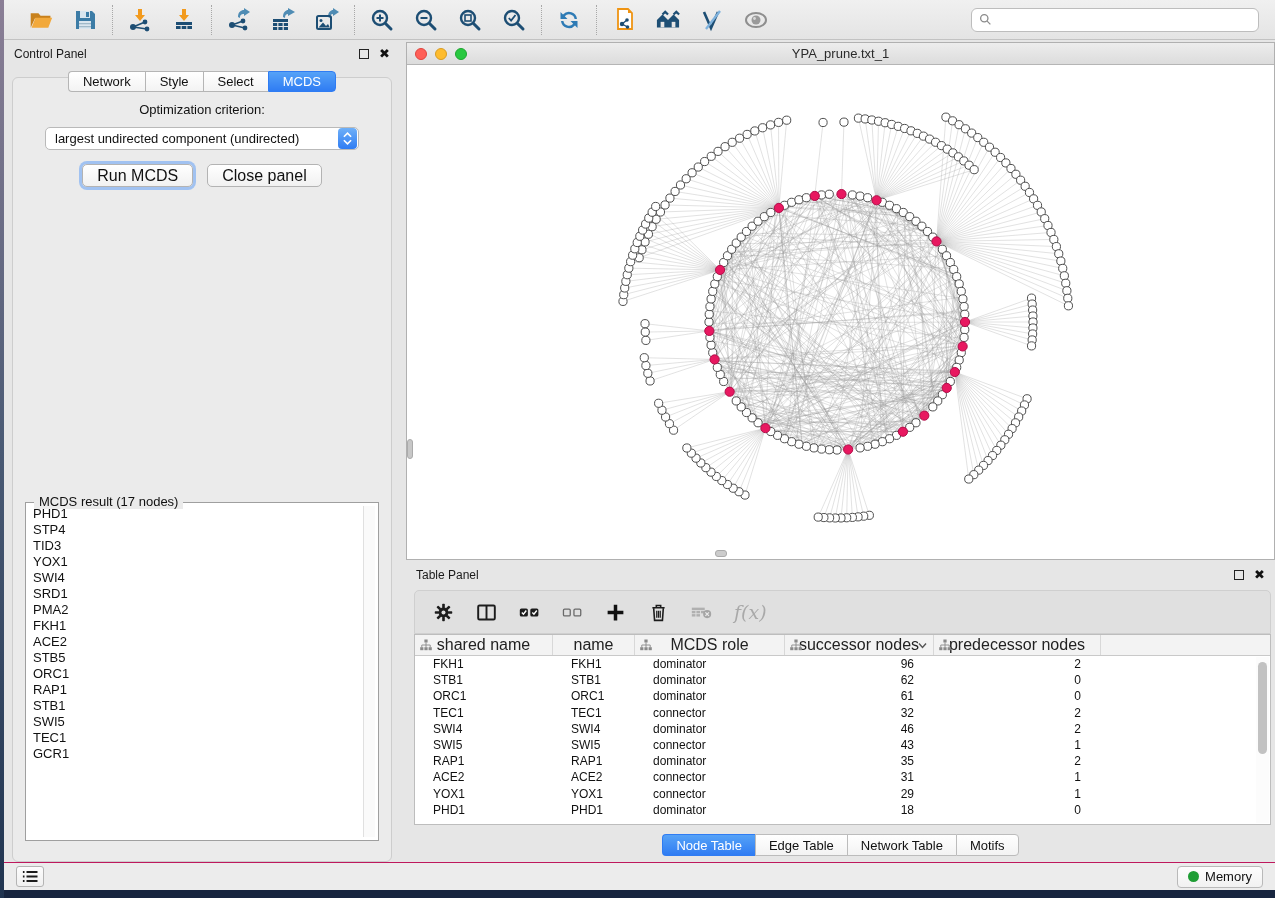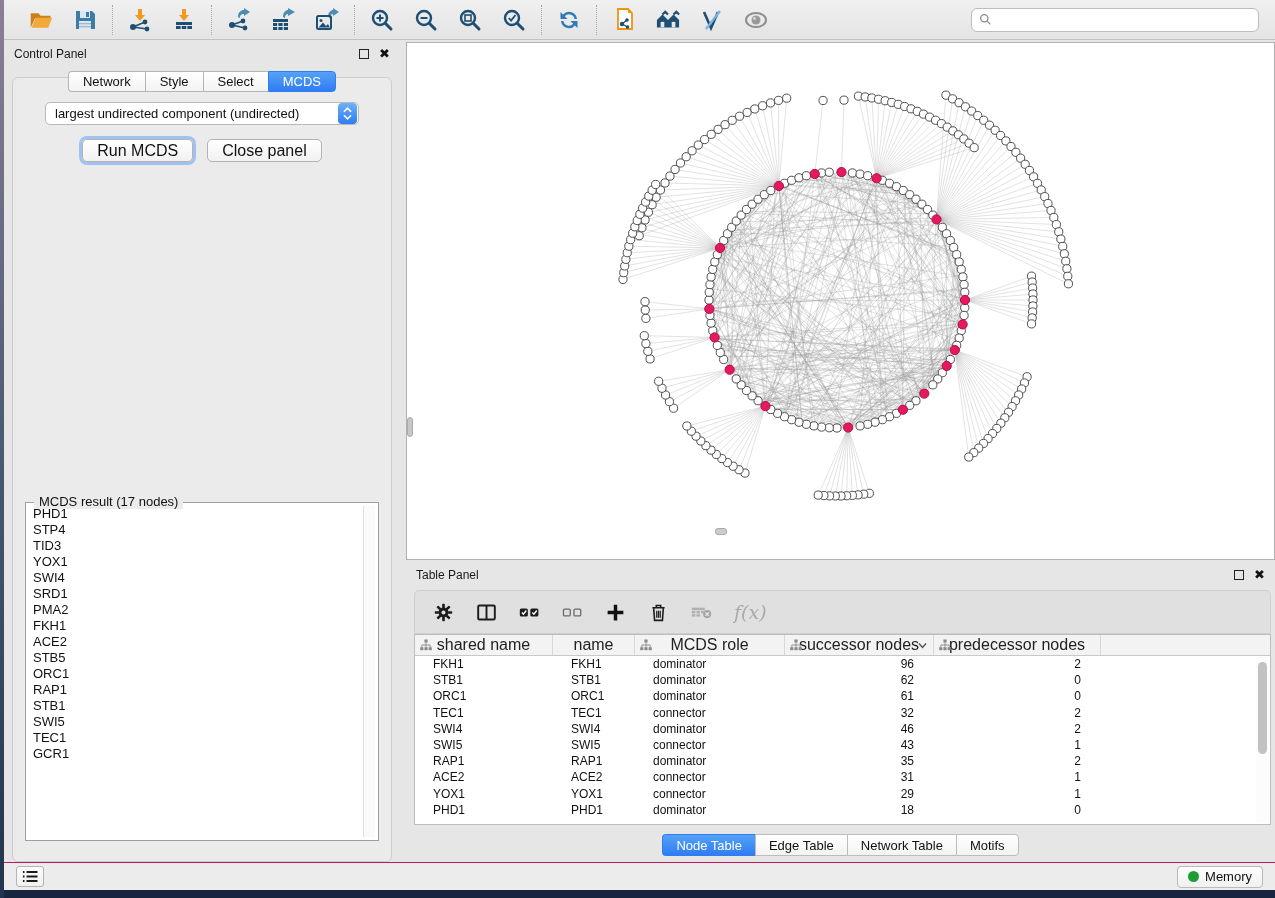--- a/index.html
+++ b/index.html
@@ -283,20 +283,21 @@
         <span class="close-x">✖</span>
       </span>
     </div>
     <div class="ctab-row" id="control-tabs">
         <div class="ctab">Network</div>
         <div class="ctab">Style</div>
         <div class="ctab">Select</div>
         <div class="ctab active">MCDS</div>
       </div>
     <div class="cp-card">
+      <div class="opt-label">Optimization criterion:</div>
       <div class="select-wrap">
         <span class="select-text">largest undirected component (undirected)</span>
         <span class="select-cap">
           <svg viewBox="0 0 10 6">
               <path d="M1 5 L5 1 L9 5" fill="none" stroke="#fff" stroke-width="1.8"></path>
             </svg>
           <svg viewBox="0 0 10 6">
               <path d="M1 1 L5 5 L9 1" fill="none" stroke="#fff" stroke-width="1.8"></path>
             </svg>
         </span>
@@ -324,20 +325,28 @@
             <div class="result-item">SWI5</div>
             <div class="result-item">TEC1</div>
             <div class="result-item">GCR1</div>
           </div>
         <div class="result-scroll"></div>
       </div>
     </div>
   </div>
 
   <div class="net-window">
+    <div class="net-titlebar">
+      <span class="net-title">YPA_prune.txt_1</span>
+      <span class="traffic">
+        <span class="light red"></span>
+        <span class="light yellow"></span>
+        <span class="light green"></span>
+      </span>
+    </div>
     <div class="net-canvas">
       <svg id="net-svg" width="867" height="494">
           <g stroke="#979797" stroke-width="0.7" stroke-opacity="0.4">
             <line x1="371.889216033338" y1="142.95116490388892" x2="232.18024461060807" y2="192.72446517001094"></line>
             <line x1="371.889216033338" y1="142.95116490388892" x2="234.94430298997761" y2="184.76929279084726"></line>
             <line x1="371.889216033338" y1="142.95116490388892" x2="238.02812569137834" y2="176.93253173457546"></line>
             <line x1="371.889216033338" y1="142.95116490388892" x2="241.42665725377773" y2="169.2270291859972"></line>
             <line x1="371.889216033338" y1="142.95116490388892" x2="245.1343262985512" y2="161.66541715143728"></line>
             <line x1="371.889216033338" y1="142.95116490388892" x2="249.14505466291445" y2="154.26009175047994"></line>
             <line x1="371.889216033338" y1="142.95116490388892" x2="253.4522673641526" y2="147.0231928944046"></line>

